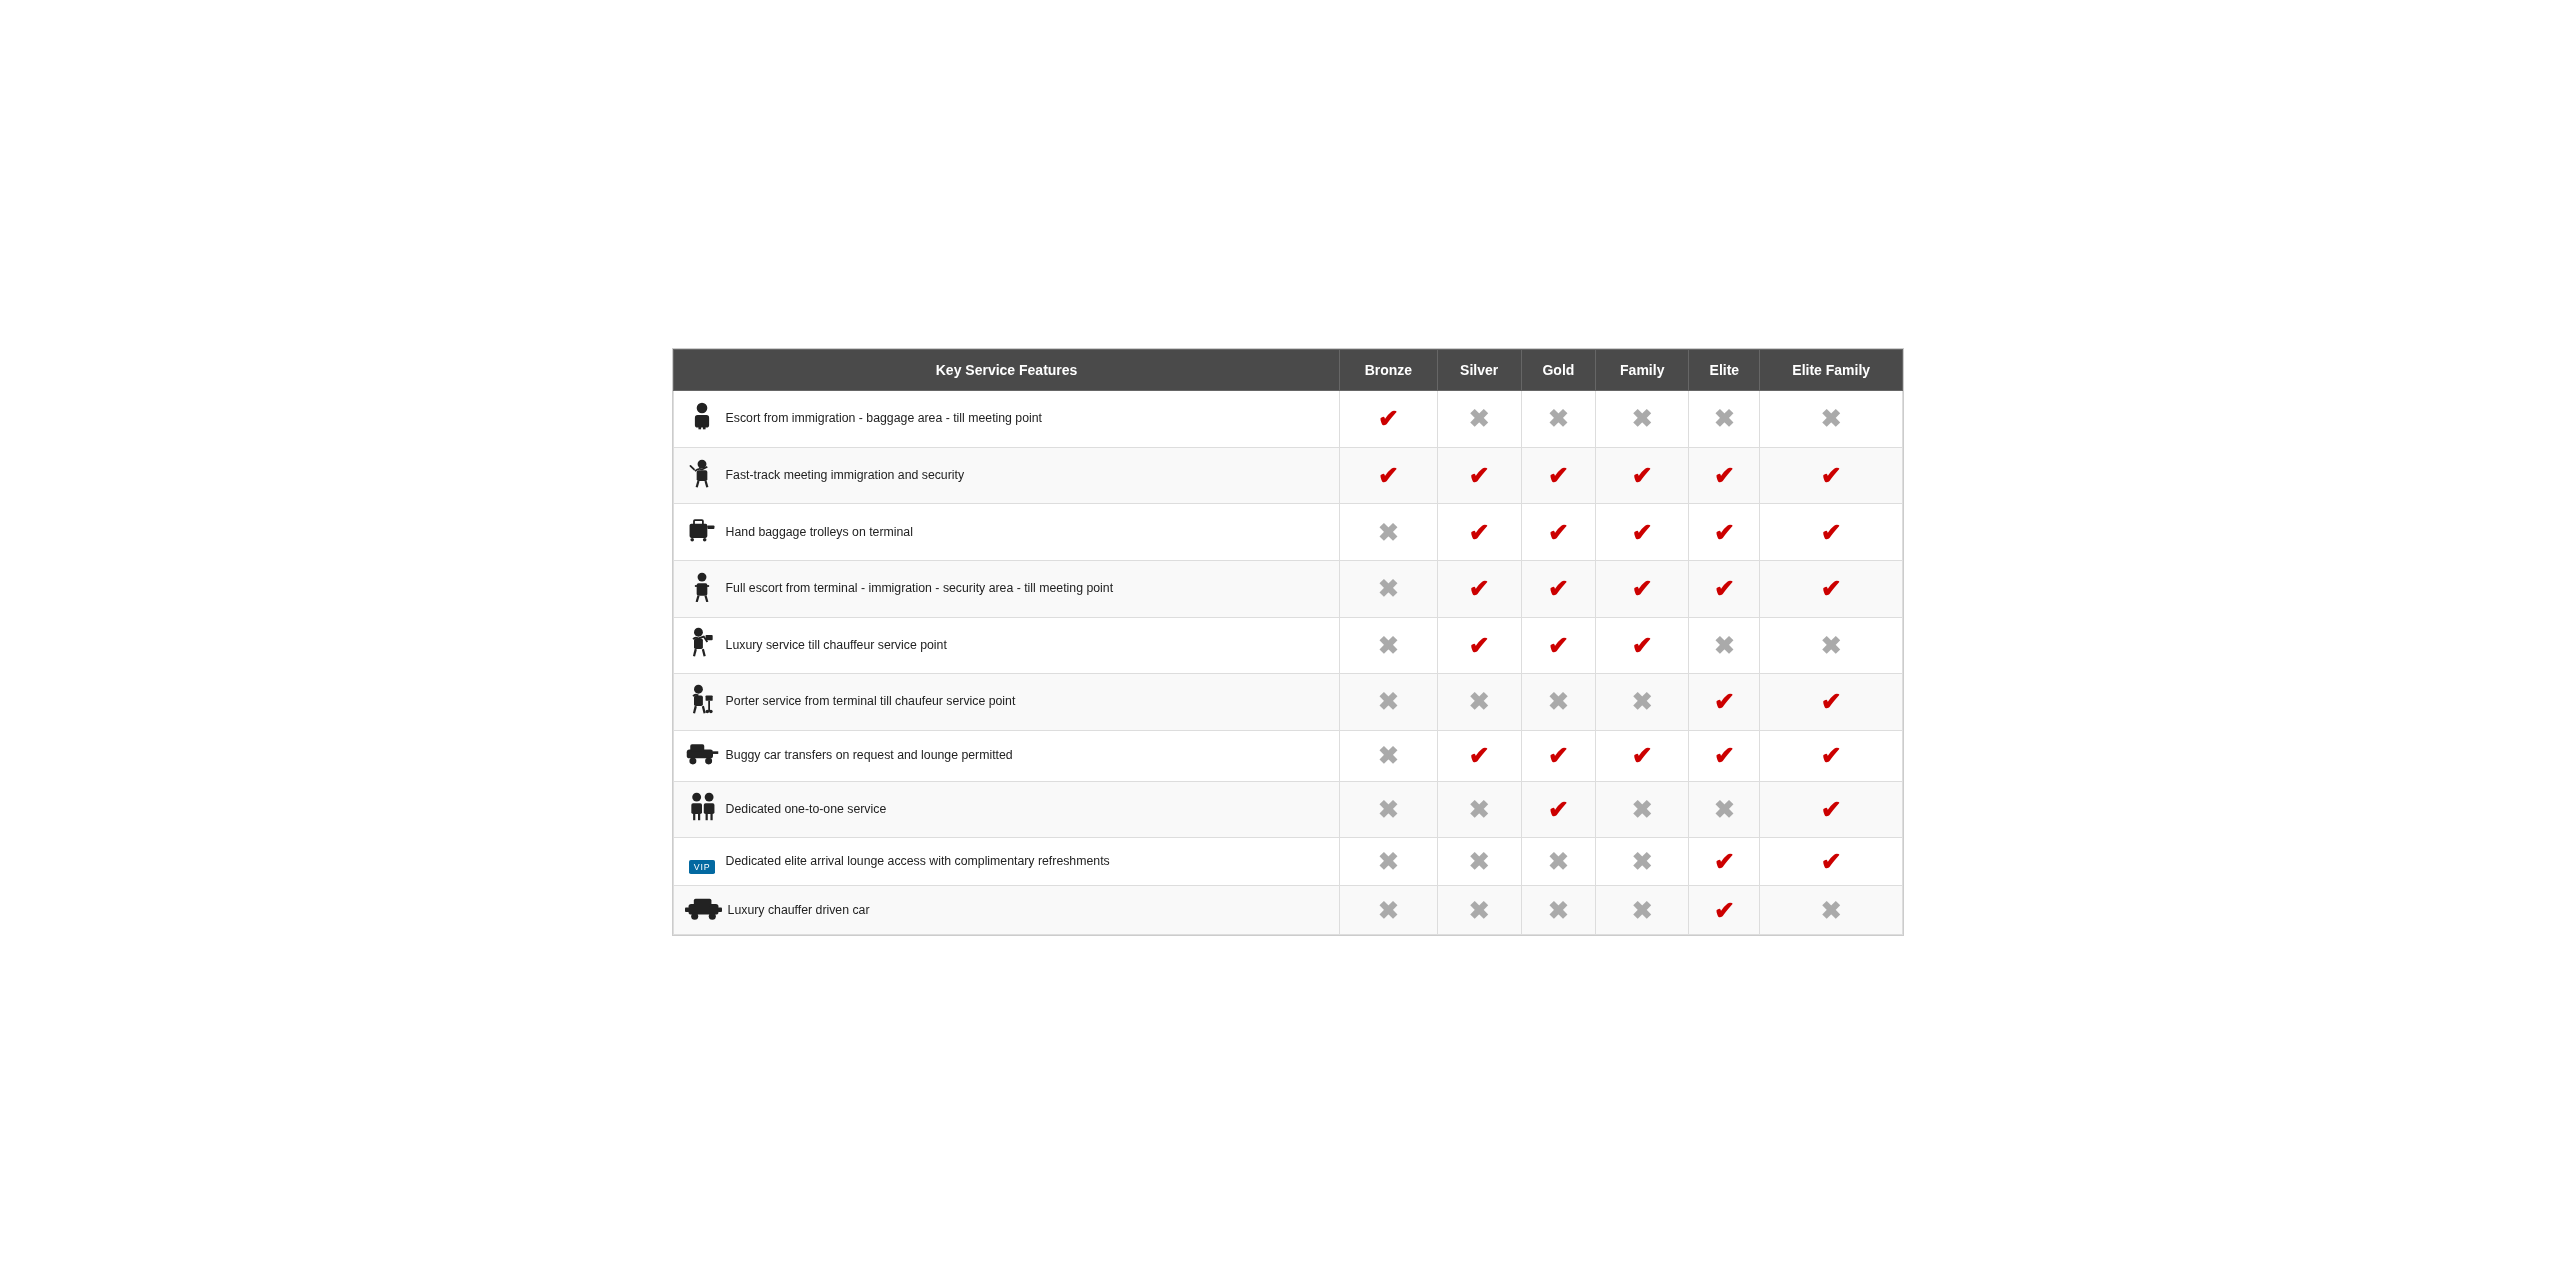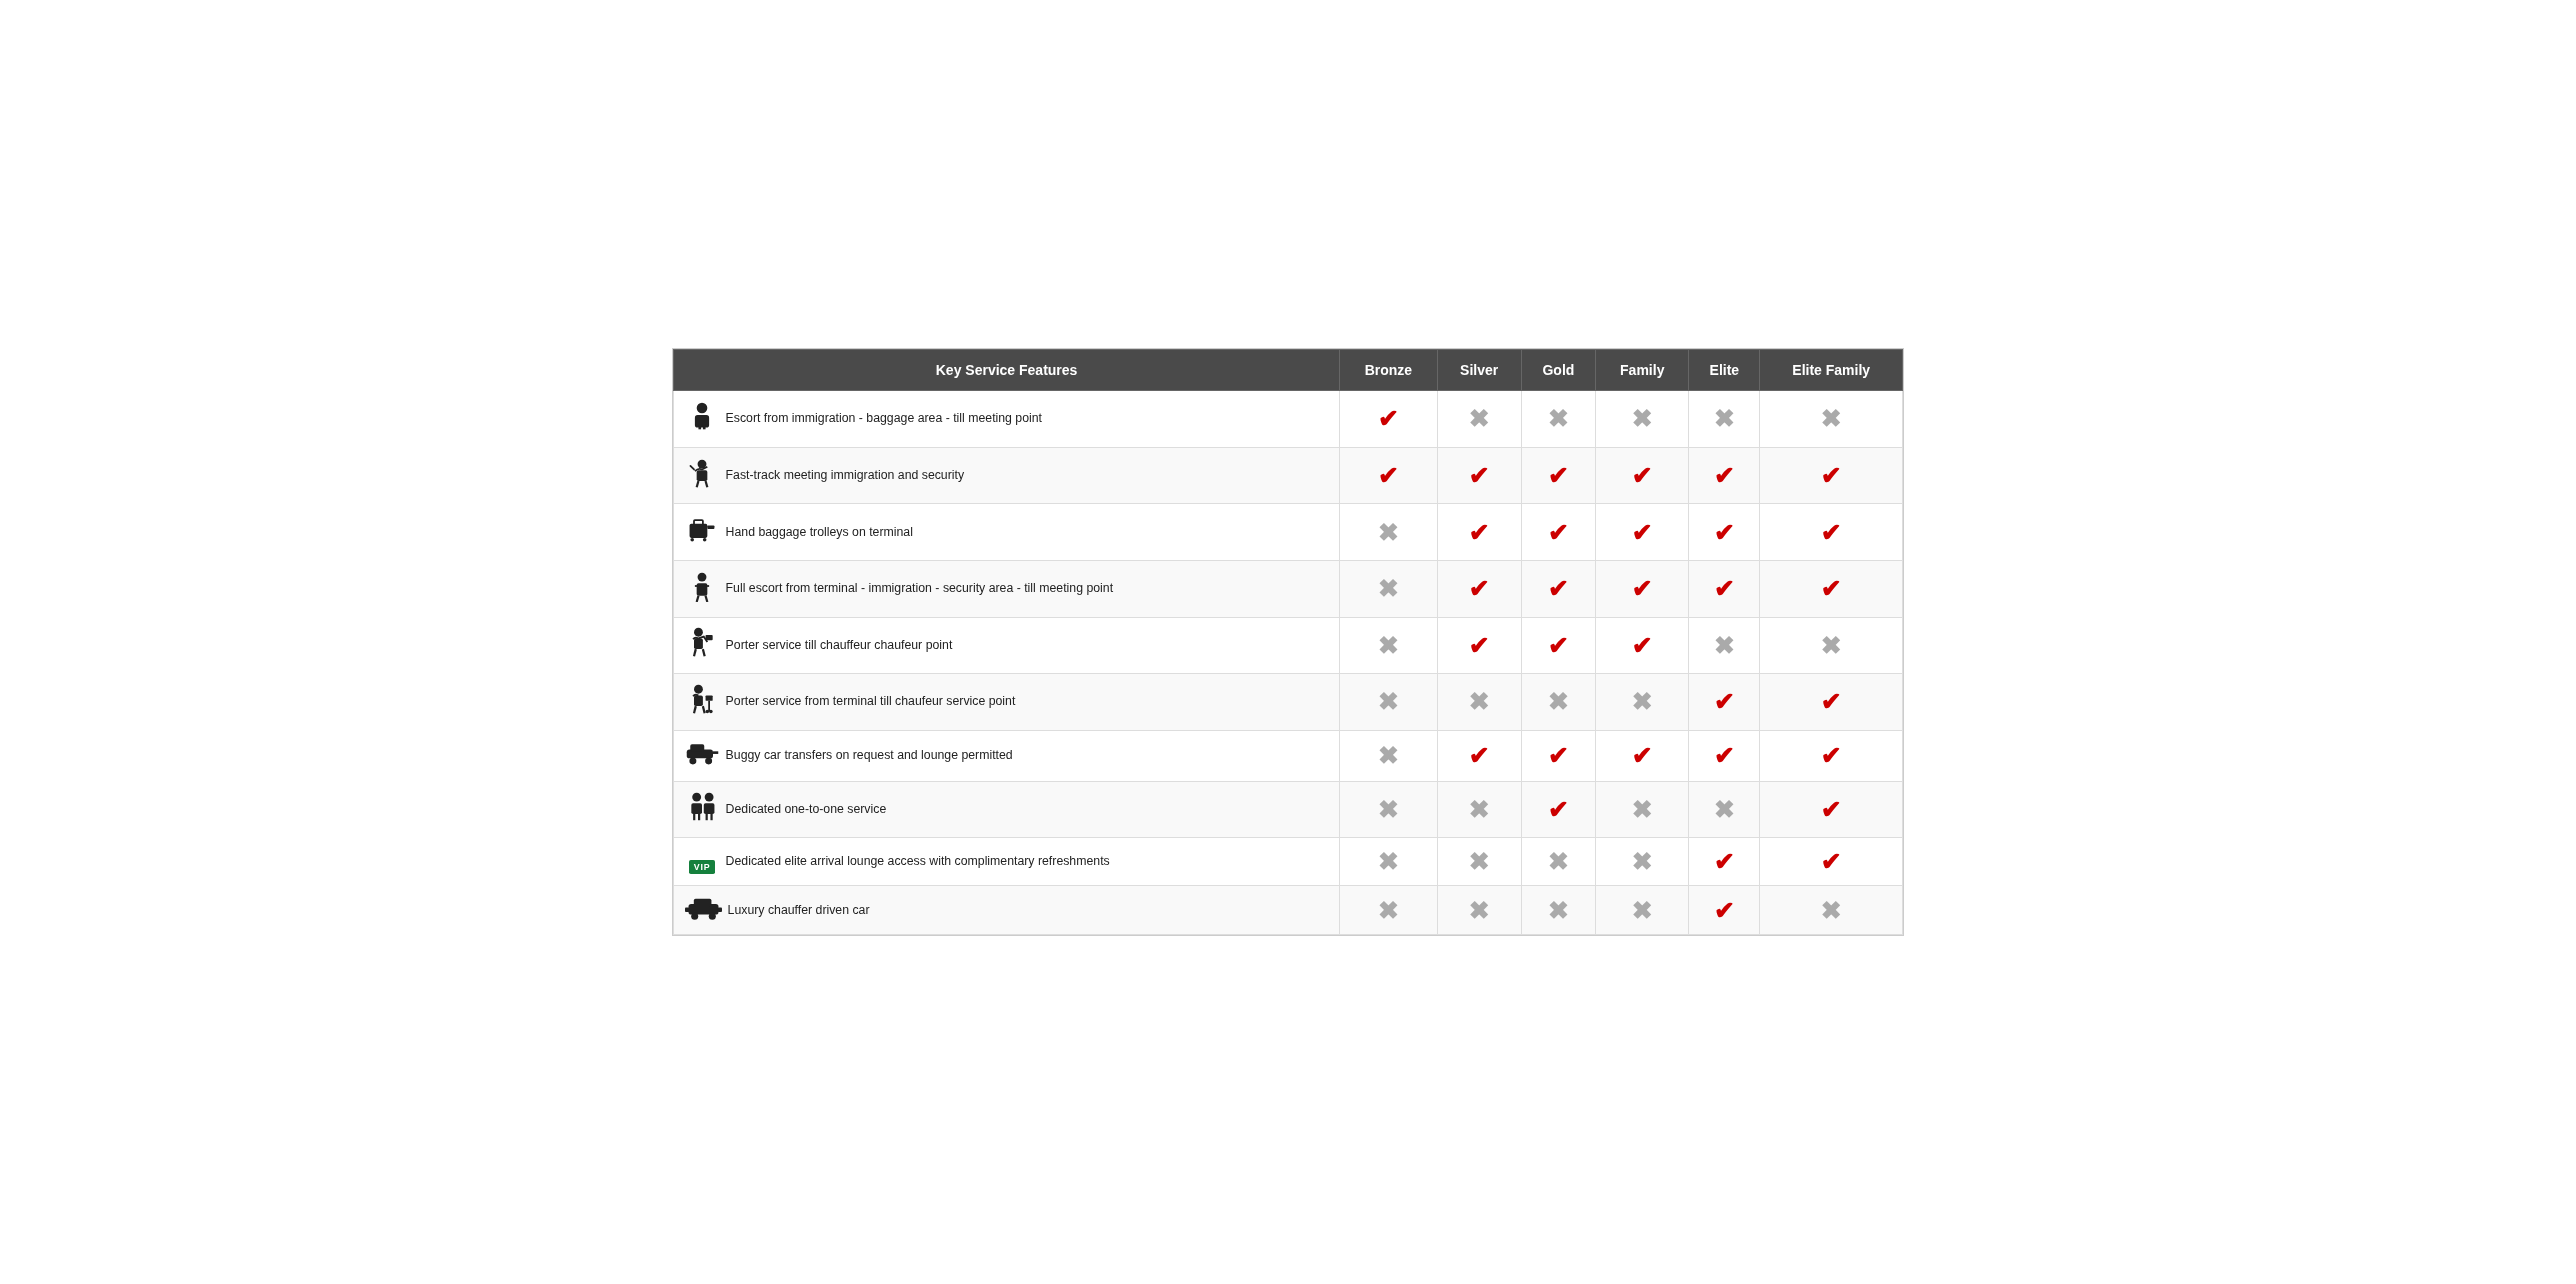--- a/index.html
+++ b/index.html
@@ -72,24 +72,24 @@
       color: #cc0000;
       font-size: 25px;
       font-weight: bold;
     }
     .cross-gray {
       color: #aaa;
       font-size: 25px;
       font-weight: bold;
     }
     .vip-badge {
-      background: #15803d;
+      background: #0369a1;
       color: #fff;
       font-size: 8.8px;
-      font-weight: bold;
+      font-weight: normal;
       padding: 1.8px 4.4px;
       border-radius: 1.8px;
       letter-spacing: 0.9px;
     }
   </style>
 </head>
 <body>
 
 <div class="table-wrapper">
   <table>
@@ -189,21 +189,21 @@
           <td class="feature-col">
             <div class="feature-inner">
               <span class="feature-icon"><svg width="32" height="32" viewBox="0 0 36 36">
                   <circle cx="14" cy="7" r="5" fill="#222"></circle>
                   <path d="M8 15 Q10 12 14 14 L20 12 L24 18" stroke="#222" stroke-width="2" fill="none"></path>
                   <rect x="9" y="14" width="10" height="12" rx="2" fill="#222"></rect>
                   <line x1="11" y1="26" x2="9" y2="34" stroke="#222" stroke-width="2.5"></line>
                   <line x1="19" y1="26" x2="21" y2="34" stroke="#222" stroke-width="2.5"></line>
                   <rect x="22" y="10" width="8" height="6" rx="1" fill="#222"></rect>
                 </svg></span>
-              <span class="feature-text">Porter service till chauffeur chaufeur point</span>
+              <span class="feature-text">Luxury service till chauffeur service point</span>
             </div>
           </td>
           <td><span class="cross-gray">✖</span></td>
           <td><span class="check-red">✔</span></td>
           <td><span class="check-red">✔</span></td>
           <td><span class="check-red">✔</span></td>
           <td><span class="cross-gray">✖</span></td>
           <td><span class="cross-gray">✖</span></td>
         </tr>
         <tr>

